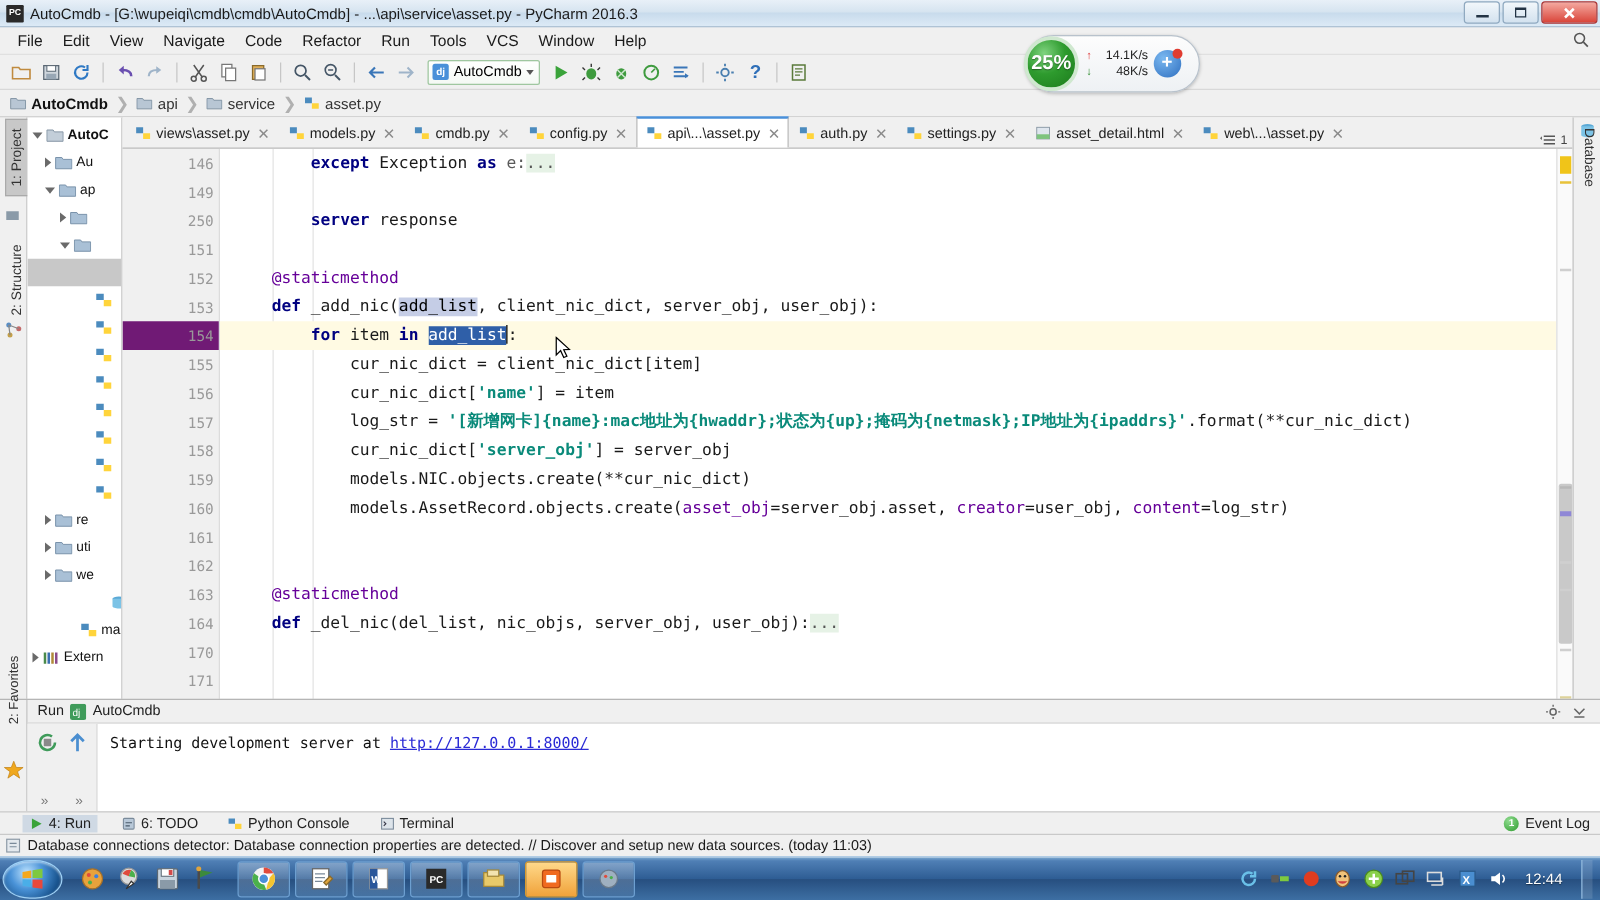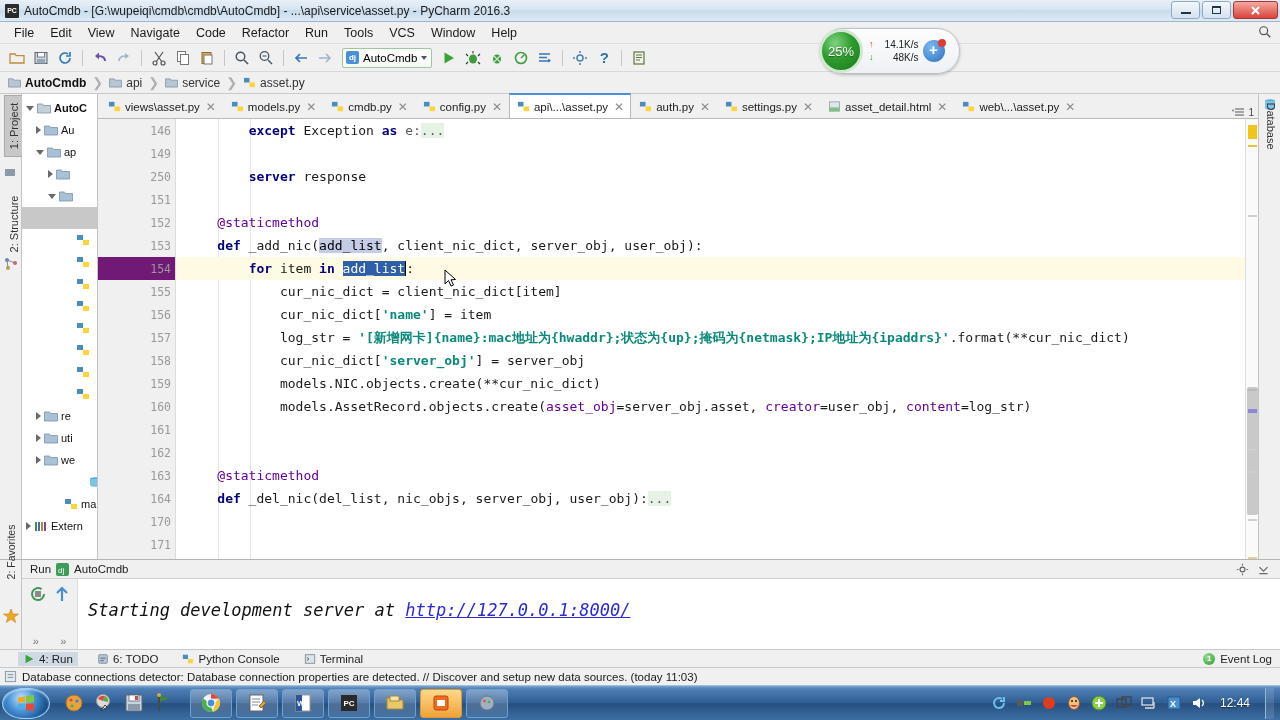--- a/index.html
+++ b/index.html
@@ -99,21 +99,21 @@
     border-radius: 23px;
     display: flex; align-items: center;
     box-shadow: 0 1px 3px rgba(0,0,0,.25);
   }
   .netring {
     width: 44px; height: 44px; margin-left: -2px;
     border-radius: 50%;
     background: radial-gradient(circle at 35% 28%, #7fd37f 0%, #2e9b2e 45%, #1b7a1b 100%);
     border: 3px solid #cfe8cf;
     display: flex; align-items: center; justify-content: center;
-    color: #fff; font-size: 13px; font-weight: normal;
+    color: #fff; font-size: 16px; font-weight: bold;
     text-shadow: 0 1px 1px rgba(0,0,0,.4);
   }
   .netrates { margin-left: 6px; font-size: 10px; line-height: 13px; color: #222; }
   .netrates .r { display: flex; align-items: center; gap: 3px; }
   .arr-up { color: #d33; font-size: 9px; }
   .arr-dn { color: #2a8a2a; font-size: 9px; }
   .netrates .val { width: 42px; text-align: right; display:inline-block; }
   .netplus {
     width: 22px; height: 22px; margin-left: 4px; border-radius: 50%;
     background: radial-gradient(circle at 35% 30%, #7ab8f0, #2f6fc0);
@@ -261,24 +261,23 @@
     font-size: 11.5px; color: #222; border-bottom: 1px solid #d0d0d0;
   }
   .runcontent { flex: 1; display: flex; background: #fff; }
   .runbtns {
     width: 56px; background: #f0f0f0; border-right: 1px solid #dcdcdc;
     display: flex; flex-direction: column; align-items: center; padding-top: 6px;
     position: relative;
   }
   .runbtnrow { display: flex; gap: 6px; }
   .console {
-    flex: 1; padding: 22px 0 0 10px;
-    font-family: "DejaVu Sans Mono", monospace; font-size: 17px; color: #111;
+    flex: 1; padding: 6px 0 0 10px;
+    font-family: "DejaVu Sans Mono", monospace; font-size: 12px; color: #111;
     line-height: 19px;
-    font-style: italic;
   }
   .console a { color: #2b2bd6; text-decoration: underline; }
 
   
   .btabs {
     position: absolute; left: 0; right: 0; bottom: 53px; height: 18px;
     background: #f0f0f0; border-top: 1px solid #c9c9c9;
     display: flex; align-items: center; padding-left: 18px; gap: 14px;
     font-size: 11.5px; color: #222;
   }

